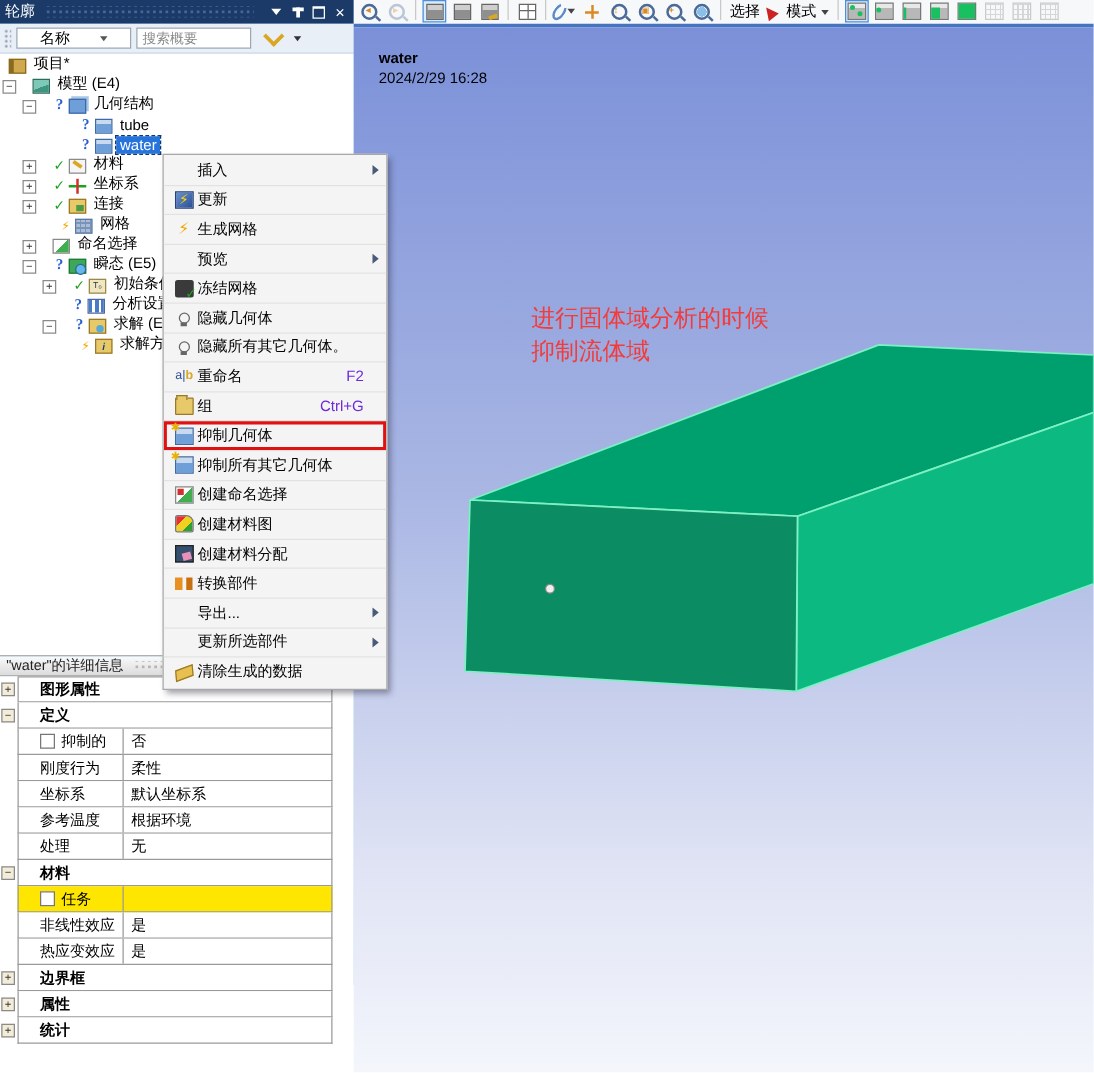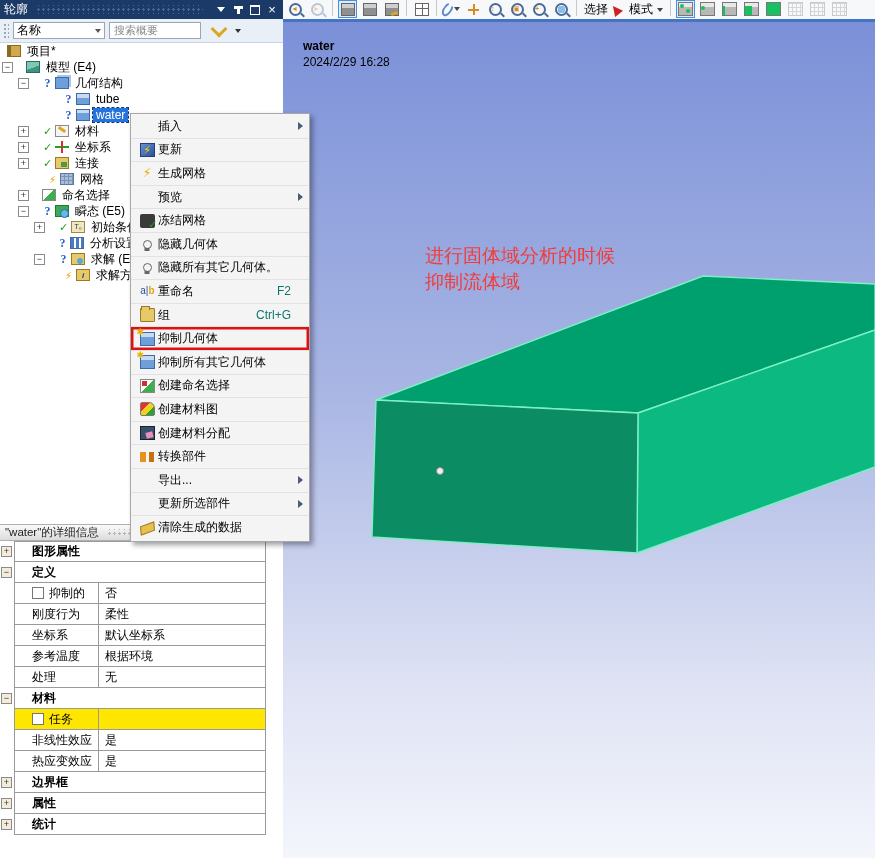--- a/index.html
+++ b/index.html
@@ -16,30 +16,30 @@
   .tri-down{width:0;height:0;border-left:4px solid transparent;border-right:4px solid transparent;border-top:5px solid #fff;}
   .pin{width:3px;height:8px;background:#fff;position:relative;}
   .pin:before{content:"";position:absolute;left:-3px;top:0;width:9px;height:3px;background:#fff;}
   .maxbox{width:8px;height:7px;border:1px solid #fff;border-top:2px solid #fff;}
   
   .filter-row{position:absolute;left:0;top:19px;width:283px;height:24px;background:#e9eff7;border-bottom:1px solid #c8d4e2;
      display:flex;align-items:center;box-sizing:border-box;padding:0 3px;}
   .drag-dots{width:6px;height:16px;margin-right:4px;
      background-image:radial-gradient(circle,#9aa8ba 1px,transparent 1.2px);background-size:4px 4px;}
   .combo{width:92px;height:17px;background:#fff;border:1px solid #9aa6b4;display:flex;align-items:center;
-     padding:0 3px;box-sizing:border-box;justify-content:space-between;}
+     padding:0 18px;box-sizing:border-box;justify-content:space-between;}
   .combo .tri{width:0;height:0;border-left:3.5px solid transparent;border-right:3.5px solid transparent;border-top:4px solid #555;}
   .searchbox{width:92px;height:17px;background:#fff;border:1px solid #9aa6b4;margin-left:4px;
      font-size:11px;color:#8a8a8a;display:flex;align-items:center;padding:0 4px;box-sizing:border-box;}
   .gold-chev{width:9px;height:9px;border-left:3px solid #d9a722;border-bottom:3px solid #d9a722;
      transform:rotate(-45deg);margin-left:12px;margin-top:-4px;}
   .mini-tri{width:0;height:0;border-left:3.5px solid transparent;border-right:3.5px solid transparent;border-top:4px solid #333;margin-left:10px;}
   
   .tree{position:absolute;left:0;top:43px;width:283px;height:481px;background:#fff;overflow:hidden;}
-  .trow{height:16px;display:flex;align-items:center;white-space:nowrap;}
+  .trow{height:16px;display:flex;align-items:flex-end;white-space:nowrap;}
   .exp{width:9px;height:9px;border:1px solid #8a8a8a;background:#fff;display:inline-flex;align-items:center;justify-content:center;
        font-size:9px;line-height:7px;color:#333;margin-right:12px;flex:none;box-sizing:content-box;}
   .badge{width:13px;display:inline-block;text-align:center;flex:none;font-size:11px;}
   .b-q{color:#2a5fd0;font-weight:bold;font-family:"Liberation Serif",serif;font-size:12px;}
   .b-check{color:#1fa01f;font-weight:bold;}
   .b-bolt{color:#f0a800;font-size:10px;}
   .ticon{width:14px;height:12px;display:inline-block;margin:0 3px 0 1px;flex:none;position:relative;box-sizing:border-box;}
   .ti-project{background:#d0a84e;border:1px solid #8a6a20;border-left:4px solid #8a6a20;}
   .ti-model{background:linear-gradient(160deg,#7ec8b8 0 55%,#3f9480 55%);border:1px solid #2c6c5c;}
   .ti-geometry{background:#6f9fd8;border:1px solid #3c6aa8;box-shadow:2px -2px 0 #a8c6e8;}
@@ -110,27 +110,27 @@
   .fcube.multi .g{left:1px;top:1px;width:4px;height:4px;border-radius:50%;box-shadow:6px 5px 0 #18c060;}
   .fcube.mesh{background-image:repeating-linear-gradient(0deg,transparent 0 3px,#999 3px 4px),repeating-linear-gradient(90deg,transparent 0 3px,#999 3px 4px);}
   .tlabel-btn{display:inline-flex;align-items:center;gap:2px;padding:0 2px;flex:none;}
   
   .viewport{position:absolute;left:283px;top:22px;width:592px;height:836px;
      background:linear-gradient(180deg,#7b90d8 0%,#aab7e4 45%,#dfe3f4 80%,#f4f6fc 100%);}
   .vp-label{position:absolute;left:20px;top:17px;font-weight:bold;font-size:12px;color:#000;}
   .vp-date{position:absolute;left:20px;top:33px;font-size:12px;color:#000;}
   .vp-annot{position:absolute;left:142px;top:221px;font-size:19px;line-height:26px;font-family:"Liberation Serif","DejaVu Serif",serif;}
   
-  .cmenu{position:absolute;left:130px;top:113px;width:178px;background:#f4f4f4;border:1px solid #a8a8a8;
+  .cmenu{position:absolute;left:130px;top:123px;width:178px;background:#f4f4f4;border:1px solid #a8a8a8;
      box-shadow:3px 3px 5px rgba(40,40,60,.45);z-index:50;padding:1px 0;}
   .mitem{height:23.6px;display:flex;align-items:center;border-bottom:1px solid #e2e2e2;position:relative;padding:0 4px 0 5px;box-sizing:border-box;}
   .mitem:last-child{border-bottom:none;}
   .mitem .mico{width:22px;flex:none;display:flex;align-items:center;justify-content:center;}
   .mitem .mtext{flex:1;}
-  .mitem .msc{color:#0f766e;margin-right:14px;}
+  .mitem .msc{color:#6d28d9;margin-right:14px;}
   .mitem .marrow{width:0;height:0;border-top:4px solid transparent;border-bottom:4px solid transparent;border-left:5px solid #4a5a78;margin-right:2px;}
   .mitem.hl{box-shadow:inset 0 0 0 2.5px #e01111;}
   .mi{width:15px;height:14px;position:relative;display:inline-block;box-sizing:border-box;}
   .mi-update{background:linear-gradient(135deg,#6a93d0,#2a4e96);border:1px solid #23407a;color:#ffd400;font-size:11px;line-height:12px;text-align:center;}
   .mi-bolt{color:#f0a800;font-size:13px;line-height:14px;text-align:center;}
   .mi-freeze{background:#3a3a3a;border-radius:2px;}
   .mi-freeze:after{content:"✓";position:absolute;right:-3px;bottom:-3px;color:#1fa01f;font-size:11px;font-weight:bold;}
   .mi-bulb{width:9px;height:9px;border:1.5px solid #666;border-radius:50%;margin:0 auto;}
   .mi-bulb:after{content:"";position:absolute;left:50%;bottom:-3px;transform:translateX(-50%);width:5px;height:3px;background:#666;}
   .mi-rename{font-size:10px;line-height:14px;text-align:right;color:#2a4e96;}

